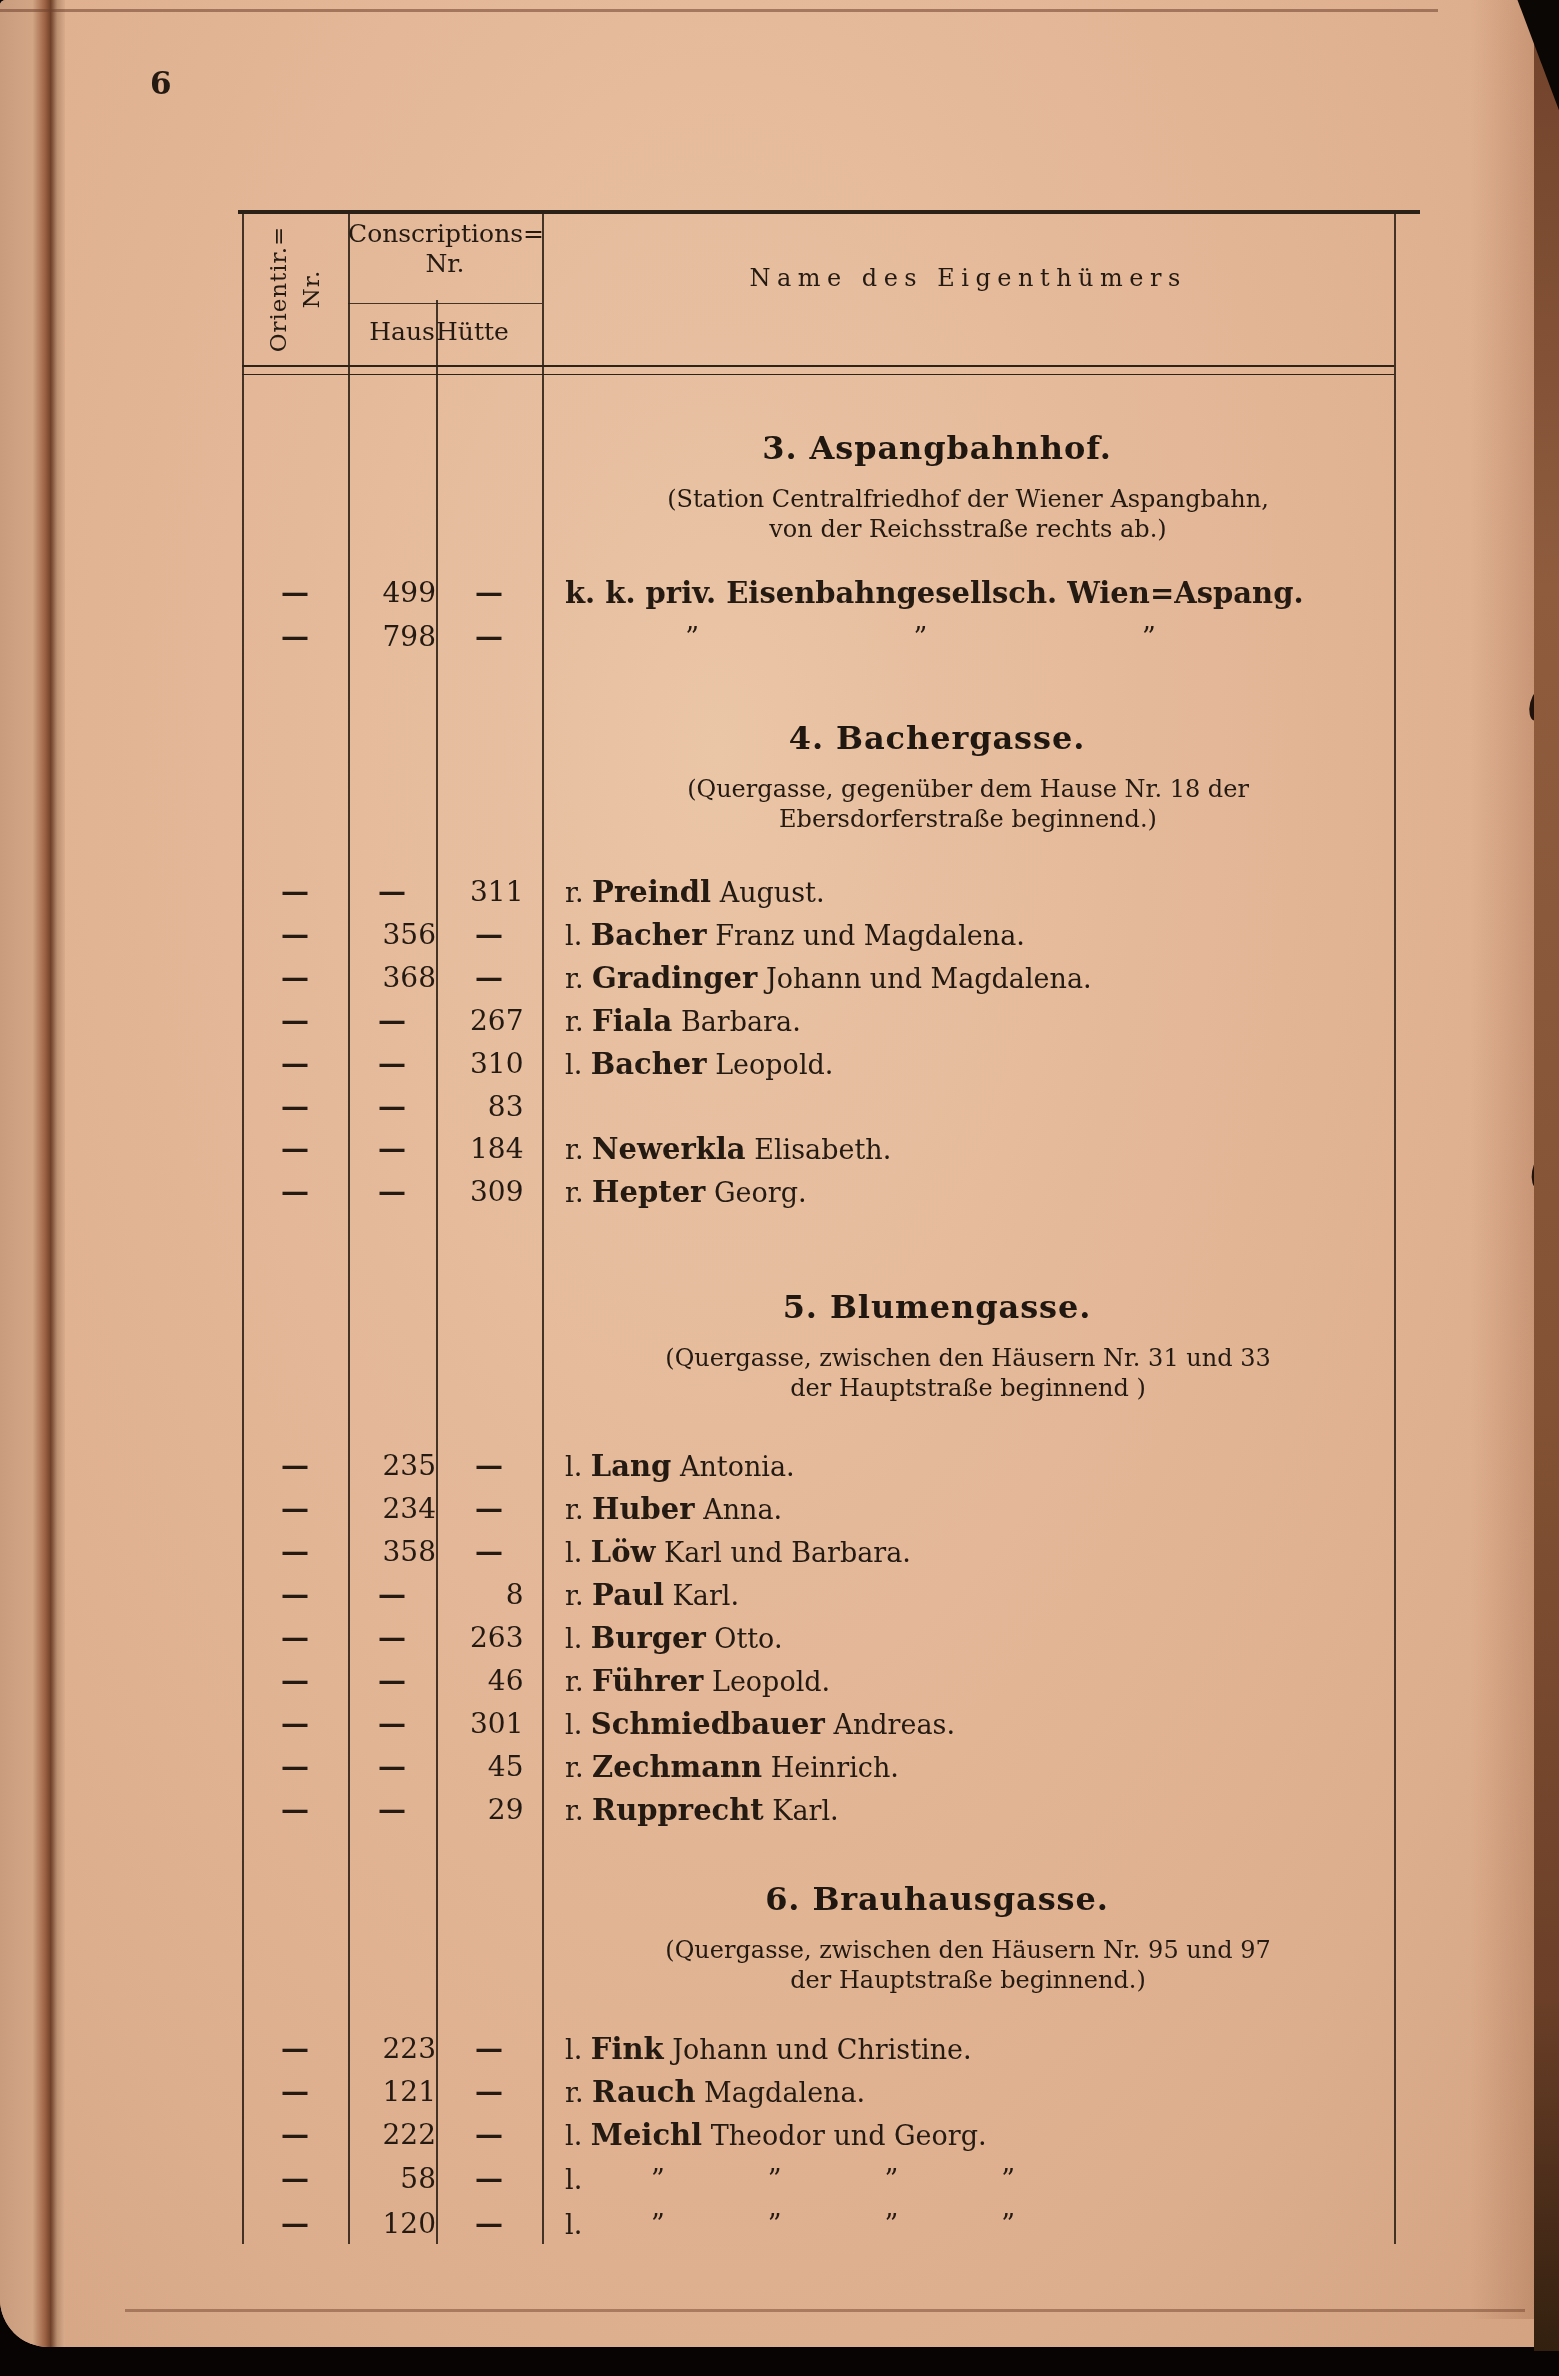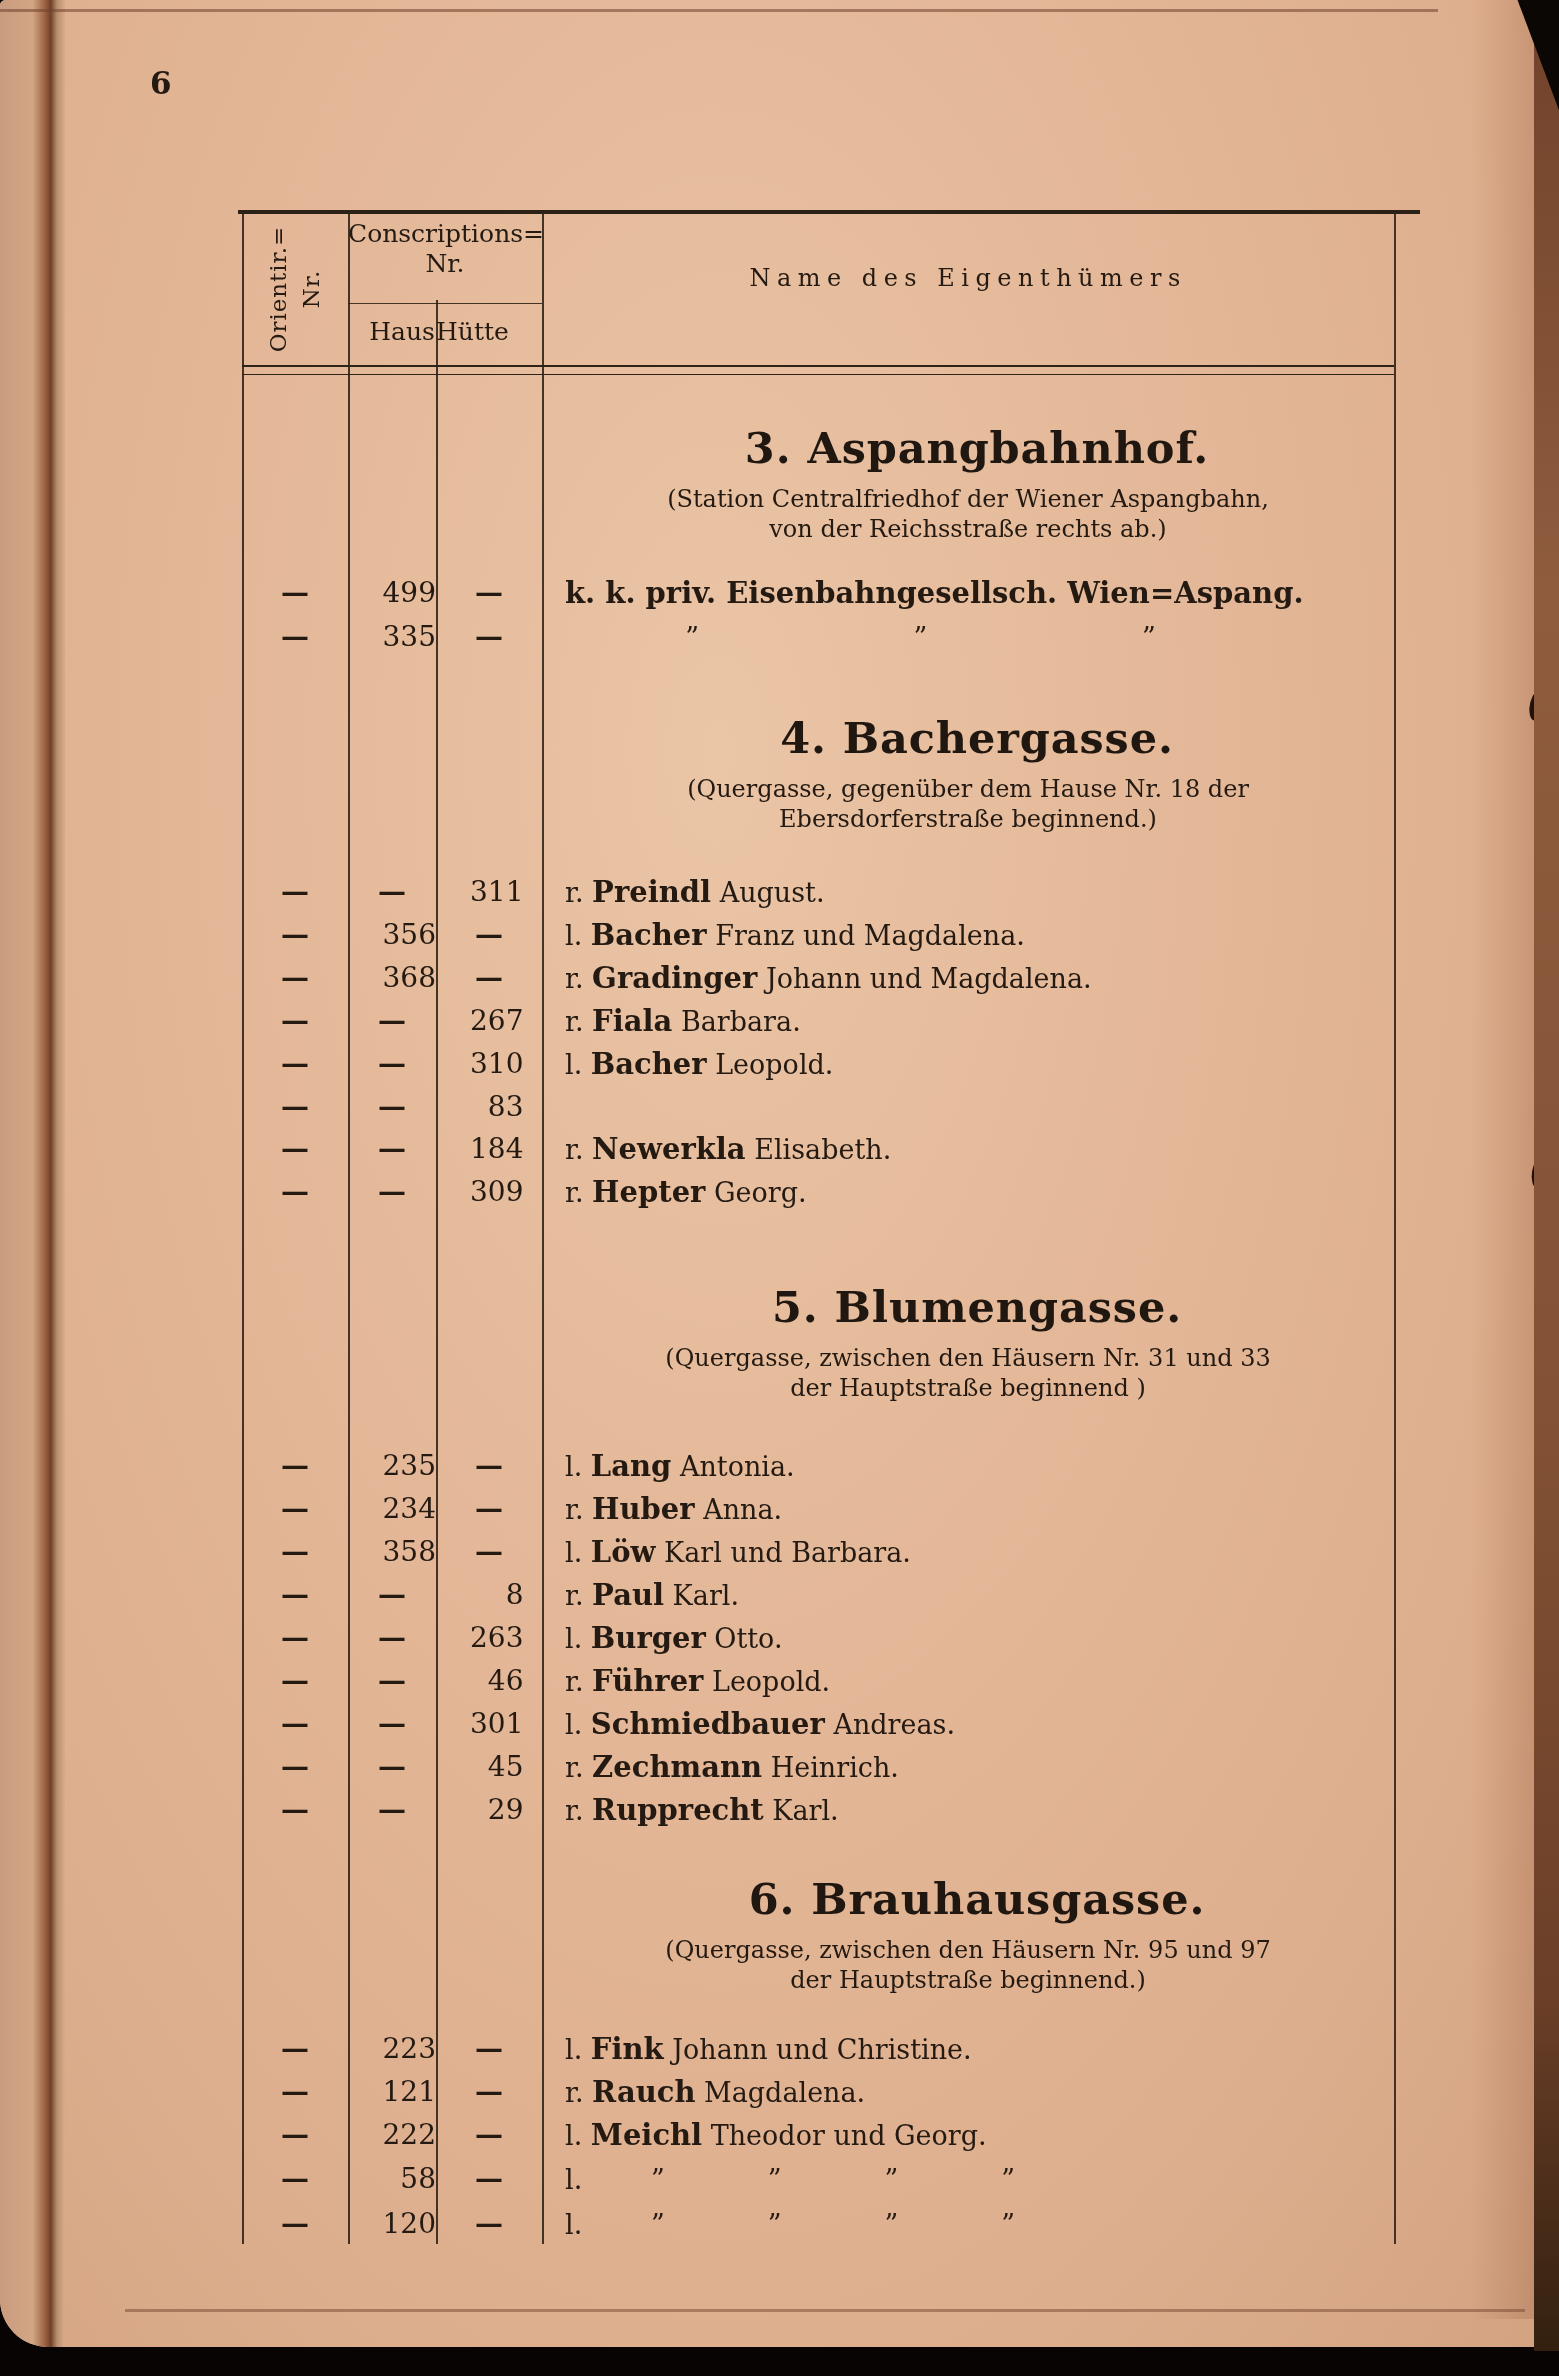--- a/index.html
+++ b/index.html
@@ -45,21 +45,21 @@
         font-size:25px;line-height:30px;white-space:pre-line;}
   .hdr-subrule{position:absolute;left:106px;width:194px;top:89px;height:1.8px;background:rgba(45,33,22,.88);}
   .hdr-haus{position:absolute;left:106px;width:108px;top:103px;text-align:center;font-size:25px;}
   .hdr-huette{position:absolute;left:194px;width:106px;top:103px;text-align:left;font-size:25px;}
   .hdr-name{position:absolute;left:300px;right:0;top:50px;text-align:center;font-size:24px;letter-spacing:6.5px;}
   .dbl-rule{position:absolute;left:0;right:0;top:151px;height:7.4px;
         border-top:2.8px solid #2e2318;border-bottom:1.8px solid #2e2318;}
   
   .tbody{position:absolute;left:0;top:164px;right:1.8px;}
   .street-title{margin:0 0 0 300px;width:790px;text-align:center;
-        font-size:43px;font-weight:bold;line-height:46px;letter-spacing:0.9px;color:#201710;padding-left:40px;}
+        font-size:32px;font-weight:bold;line-height:46px;letter-spacing:0.9px;color:#201710;}
   .street-subtitle{margin:13px 0 0 300px;width:852px;text-align:center;
         font-size:24px;line-height:30px;white-space:pre-line;}
   .rows{display:block;}
   .row{display:grid;grid-template-columns:106px 88px 106px 1fr;min-height:42px;line-height:42px;}
   .row.ditto{min-height:44px;line-height:44px;}
   .cell{overflow:visible;}
   .c-orientir{text-align:center;font-weight:bold;}
   .c-haus.num{text-align:right;padding-right:0;}
   .c-huette.num{text-align:right;padding-right:18.5px;}
   .c-haus.dash,.c-huette.dash{text-align:center;font-weight:bold;}
@@ -117,21 +117,21 @@
     <div class="rows">
   <div class="row">
     <div class="cell c-orientir">—</div>
     <div class="cell c-haus num">499</div>
     <div class="cell c-huette dash">—</div>
     <div class="cell c-name"><span class="np"></span><span class="nb">k. k. priv. Eisenbahngesellsch. Wien=Aspang.</span><span class="nr"></span></div>
   </div>
 
   <div class="row ditto">
     <div class="cell c-orientir">—</div>
-    <div class="cell c-haus num">335</div>
+    <div class="cell c-haus num">798</div>
     <div class="cell c-huette dash">—</div>
     <div class="cell c-name"><span class="np"></span><span class="nb"></span><span class="nr">              ”                         ”                         ”</span></div>
   </div>
 </div>
   </section>
 
   <section class="street-section">
     <h2 class="street-title">4. Bachergasse.</h2>
     <p class="street-subtitle">(Quergasse, gegenüber dem Hause Nr. 18 der
 Ebersdorferstraße beginnend.)</p>

